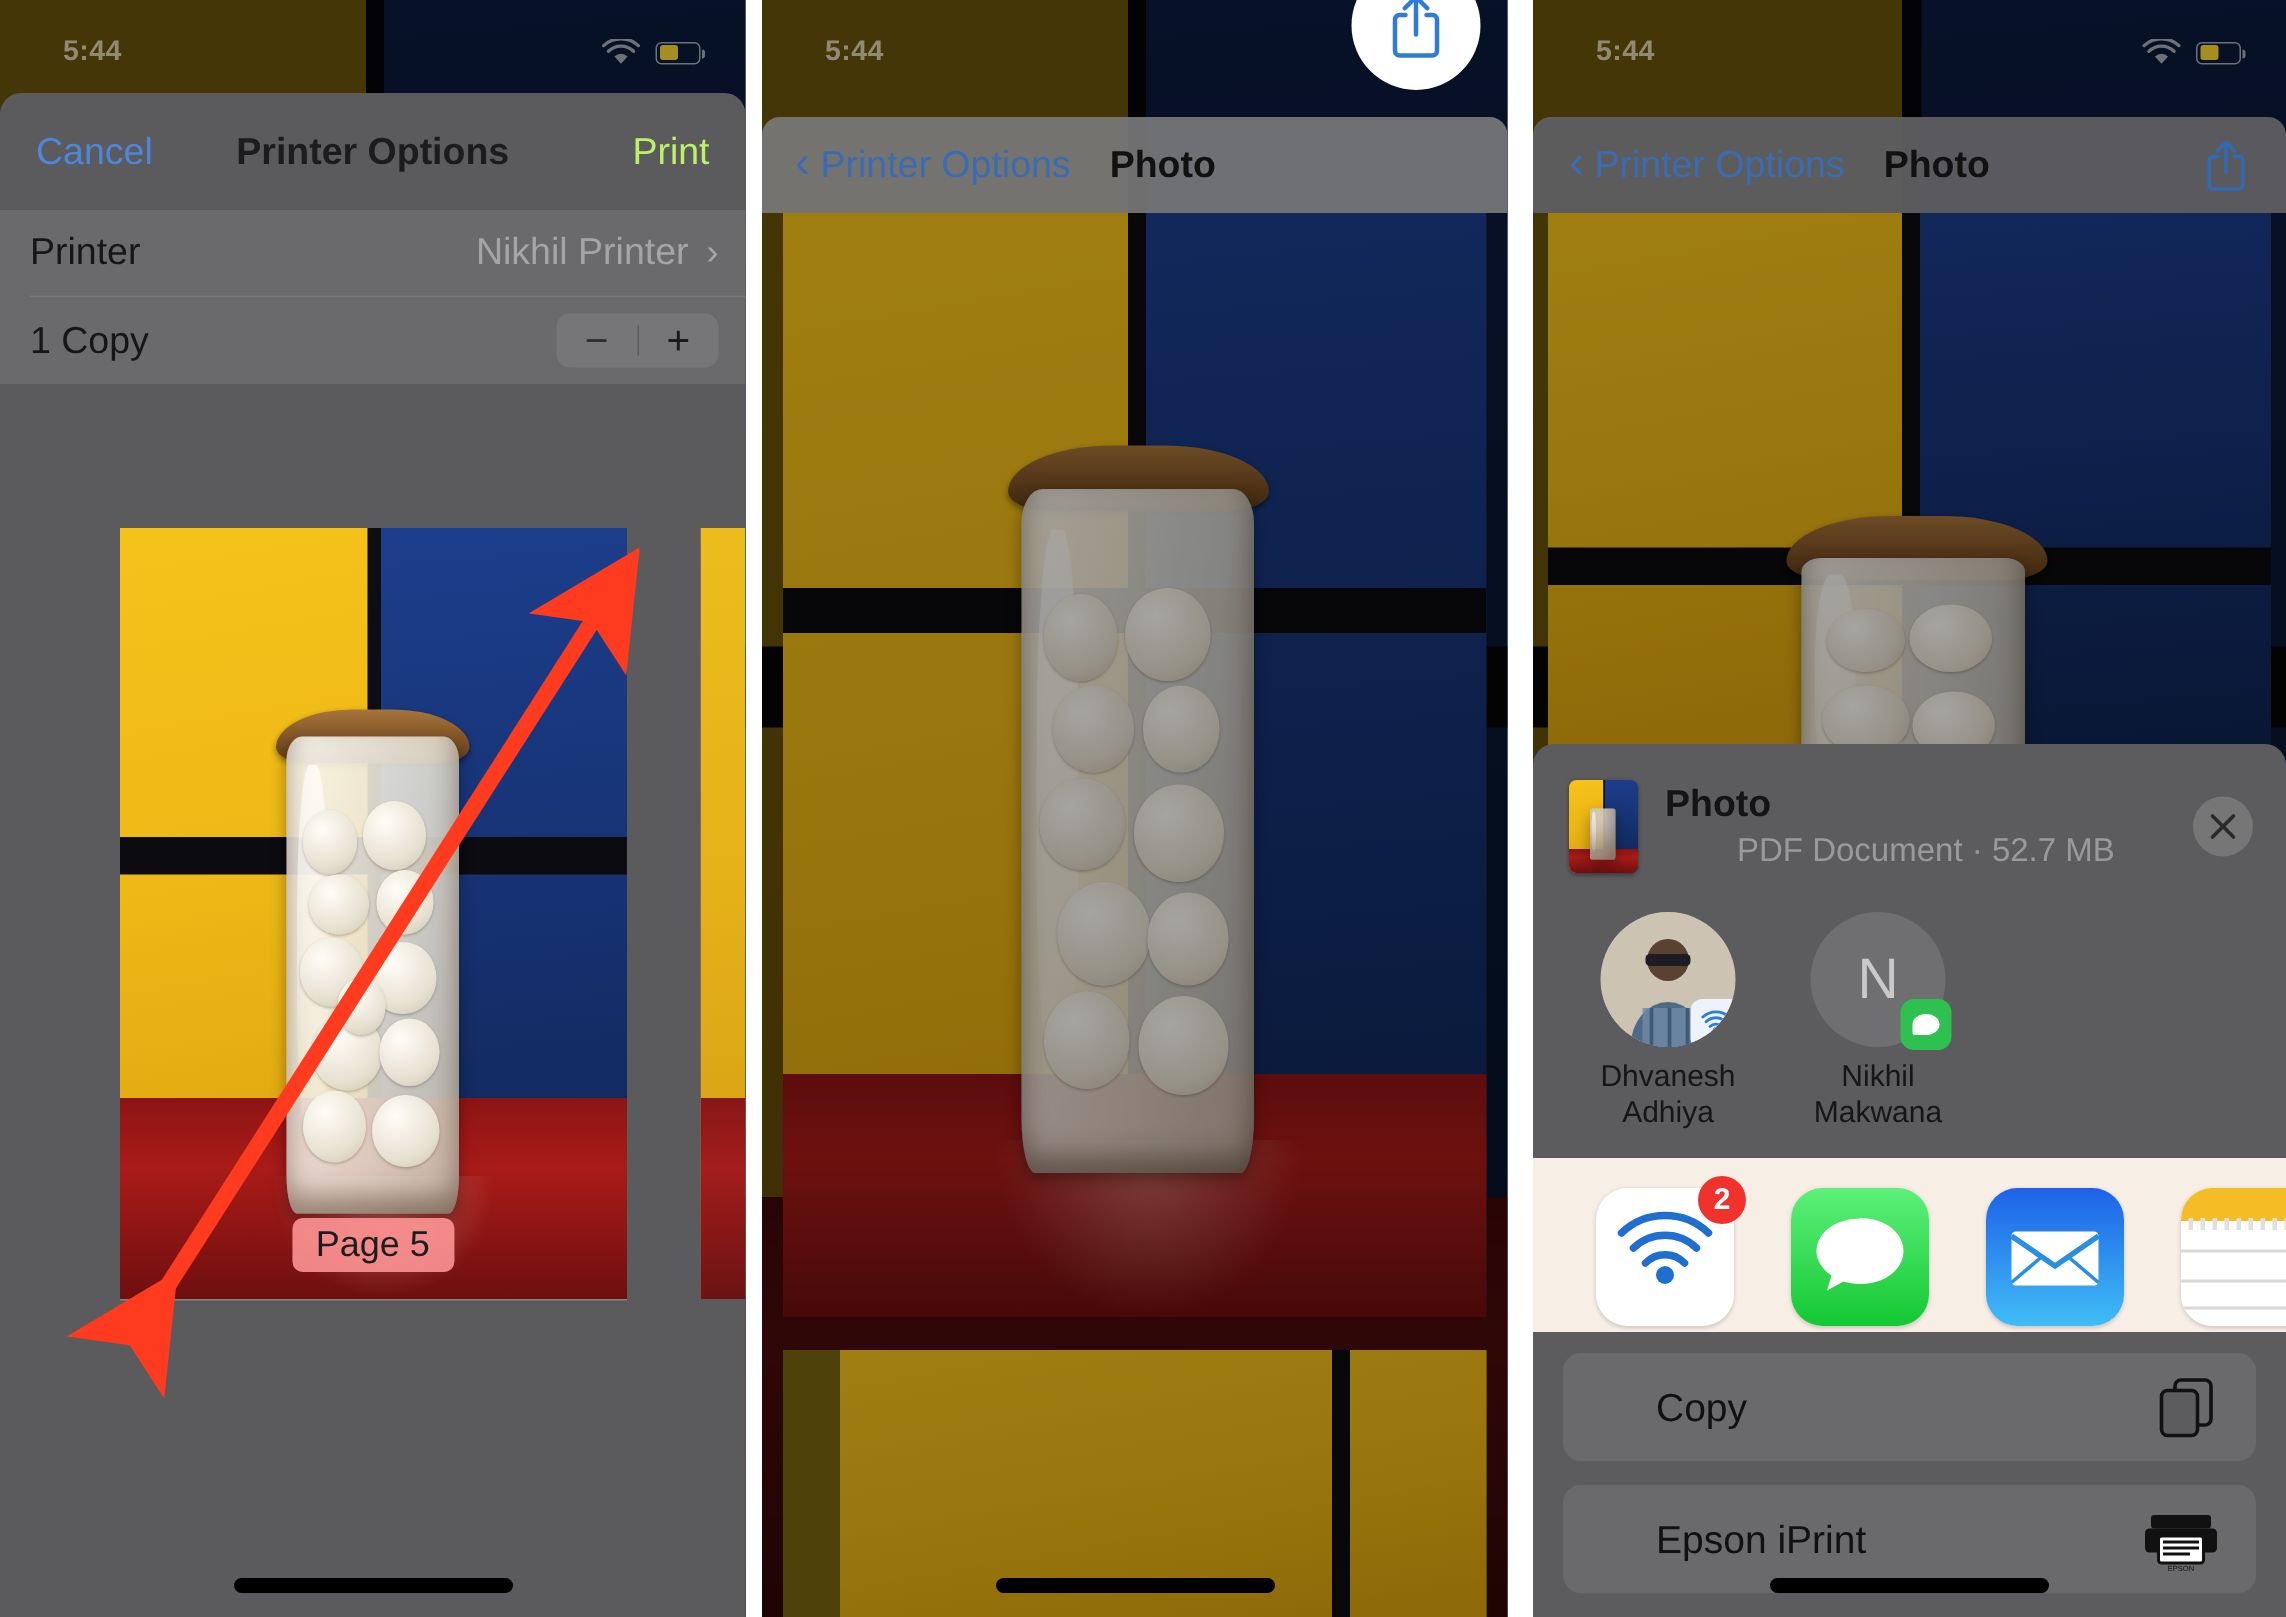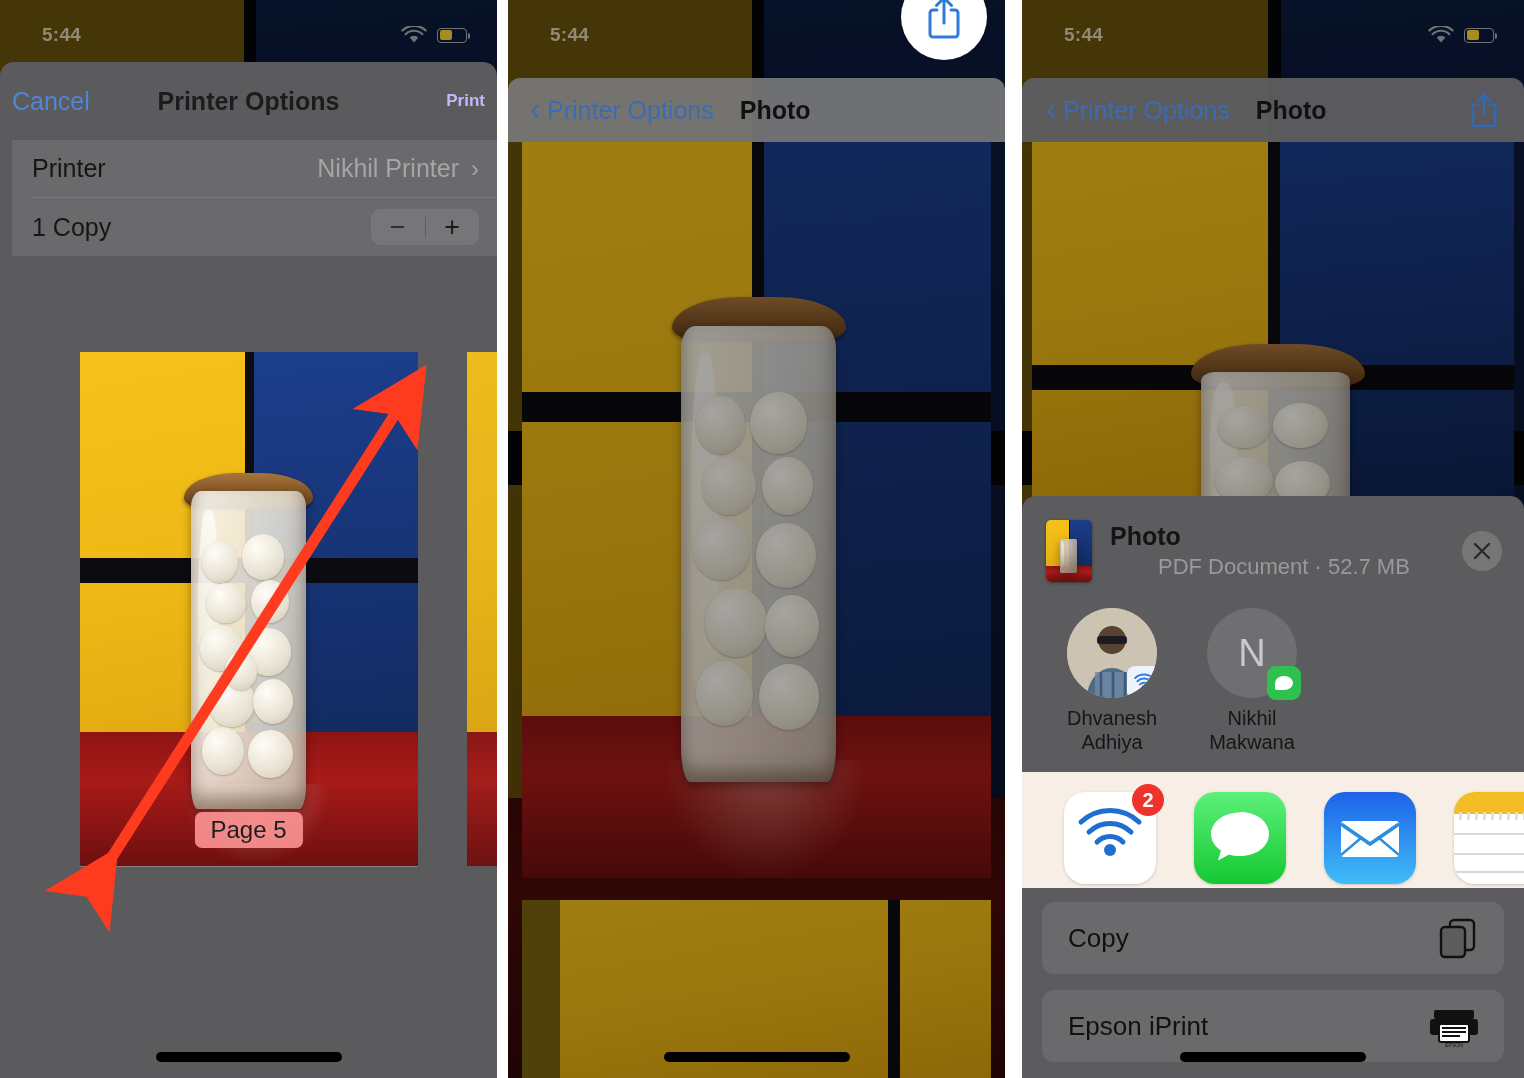--- a/index.html
+++ b/index.html
@@ -74,28 +74,28 @@
   .batt i { position:absolute; left:1.5px; top:1.5px; bottom:1.5px; width:45%;
      background: #e8c41d; border-radius: 2px; display:block; }
 
   
   .sheet {
      position: absolute; left: 0; right: 0; top: 62px; bottom: 0;
      background: #5b5b5d; border-radius: 14px 14px 0 0; z-index: 5;
   }
   .sheet-nav {
      height: 78px; display: flex; align-items: center; justify-content: space-between;
-     padding: 0 12px; position: relative;
+     padding: 0 24px; position: relative;
   }
   .nav-cancel { color: #4e86d8; font-size: 25px; }
   .nav-title { position: absolute; left: 0; right: 0; text-align: center;
      font-size: 25px; font-weight: 700; color: #1c1c1e; pointer-events: none; }
-  .nav-print { color: #c4b5fd; font-size: 17px; font-weight: bold; }
-
-  .group { background: #6a6a6c; margin-left: 12px; }
+  .nav-print { color: #bef264; font-size: 25px; }
+
+  .group { background: #6a6a6c; }
   .row { height: 58px; display: flex; align-items: center; justify-content: space-between;
      margin-left: 20px; padding-right: 18px; border-bottom: 1px solid rgba(255,255,255,.10); }
   .row:last-child { border-bottom: none; }
   .row-label { font-size: 25px; color: #161618; }
   .row-value { display: flex; align-items: center; gap: 12px; font-size: 25px; color: #a5a5a8; }
   .chev { font-size: 24px; color: #a5a5a8; }
 
   .stepper { display: flex; align-items: center; background: #767678; border-radius: 9px;
      width: 108px; height: 36px; }
   .stepper span { flex: 1; text-align: center; font-size: 27px; color: #1a1a1c; line-height: 34px; }
@@ -190,21 +190,21 @@
   .app-icon { width: 92px; height: 92px; border-radius: 21px; margin: 0 auto;
      position: relative; box-shadow: 0 1px 3px rgba(0,0,0,.18); }
   .app-badge { position: absolute; right: -8px; top: -8px; min-width: 32px; height: 32px;
      border-radius: 16px; background: #f0322c; color: #fff; font-size: 20px; font-weight: 600;
      display: flex; align-items: center; justify-content: center; padding: 0 7px; }
 
   .ss-actions { margin-top: 14px; }
   .action-group { background: #6a6a6c; border-radius: 12px; margin: 0 20px 16px 20px; }
   .action-row { height: 72px; display: flex; align-items: center; justify-content: space-between;
      padding: 0 26px; position: relative; }
-  .action-label { font-size: 26px; color: #111; }
+  .action-label { font-size: 26px; color: #111; margin-left: 36px; }
 
   svg { display: block; }
 </style>
 </head>
 <body>
 
 <div class="stage">
 
   <div class="panel p1">
 

